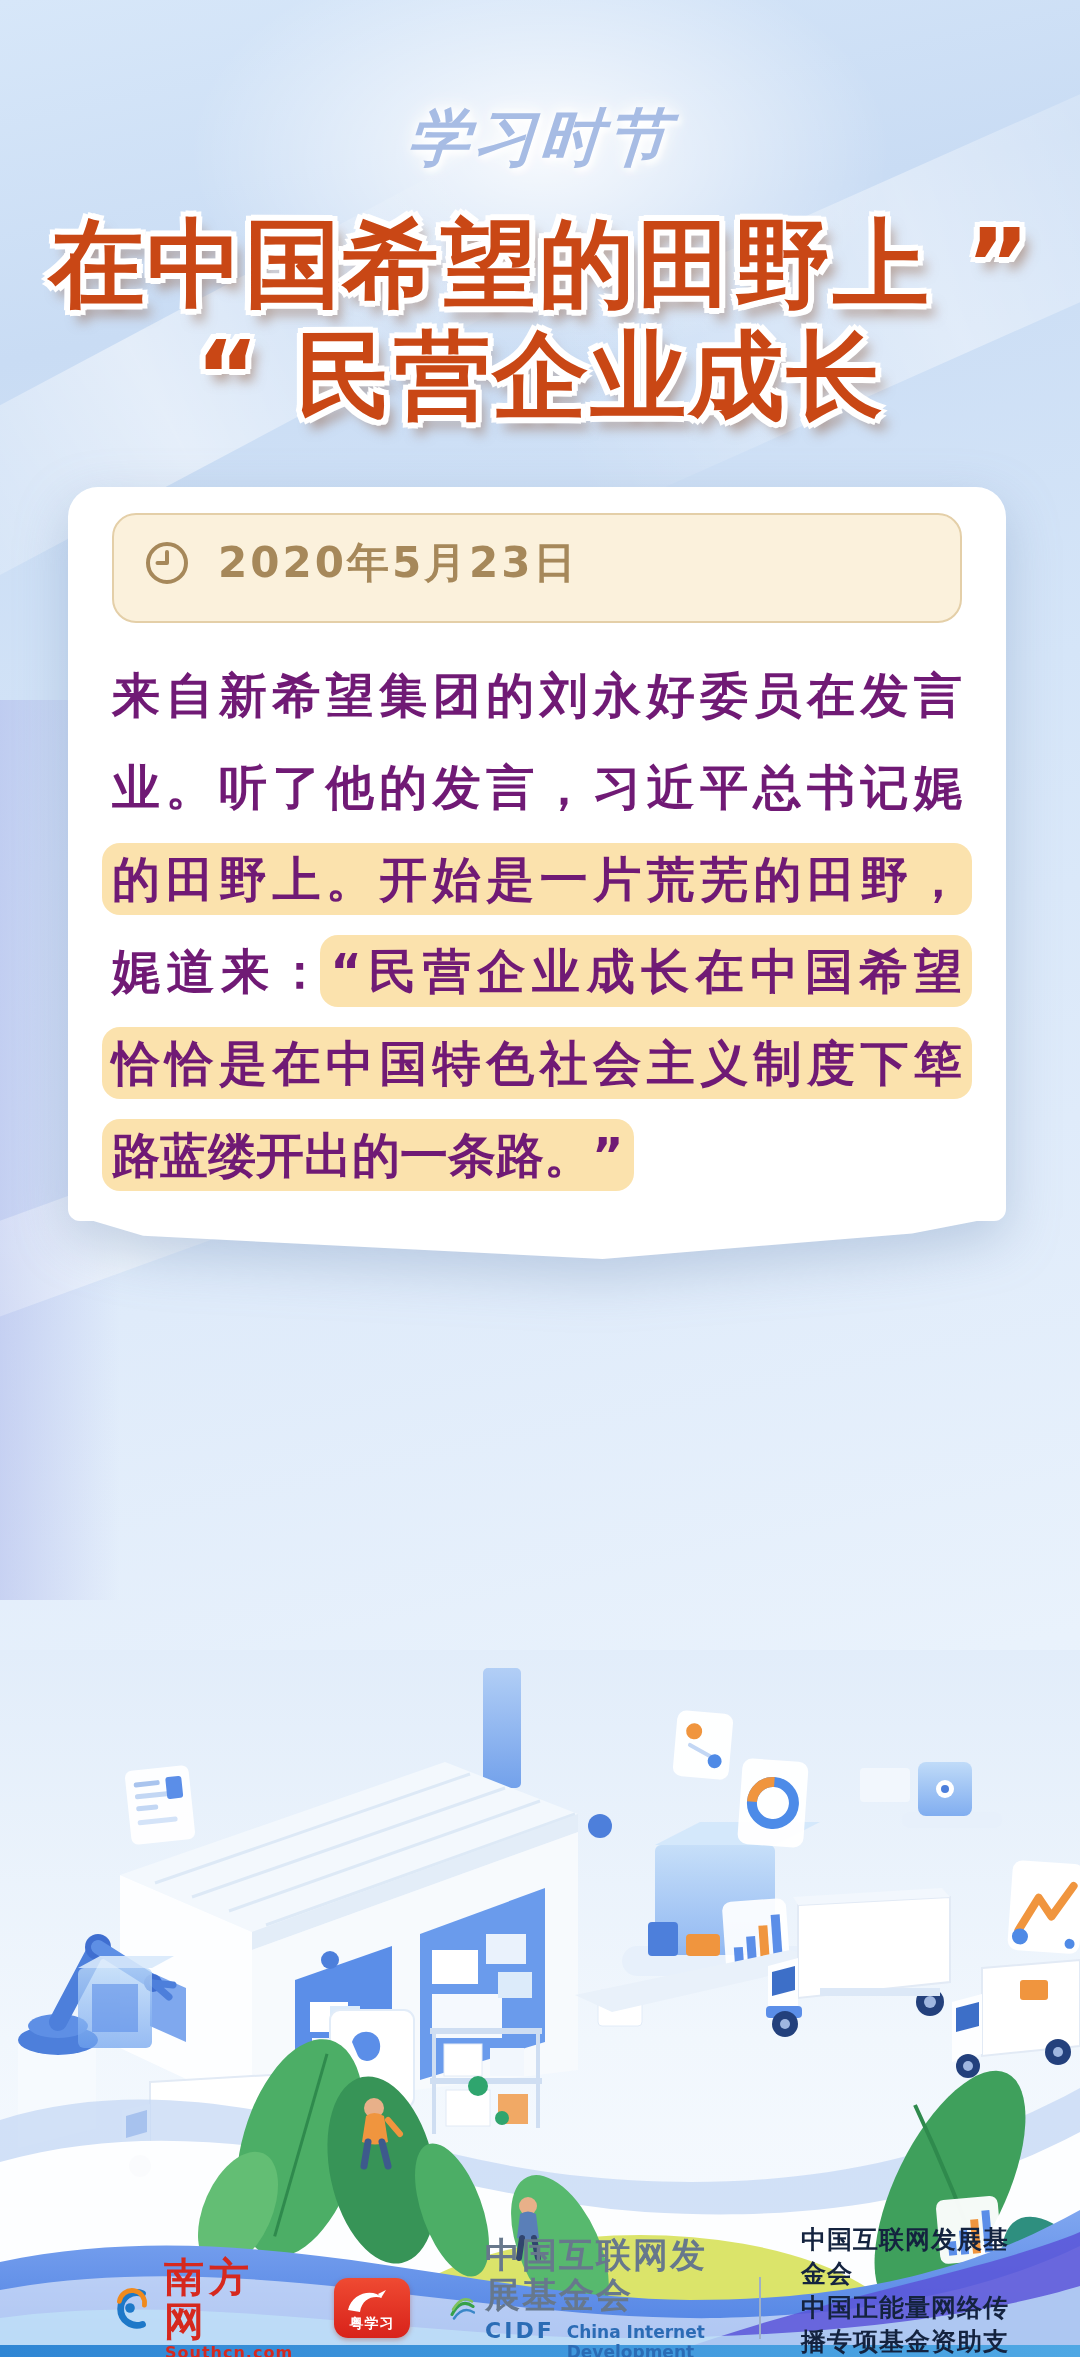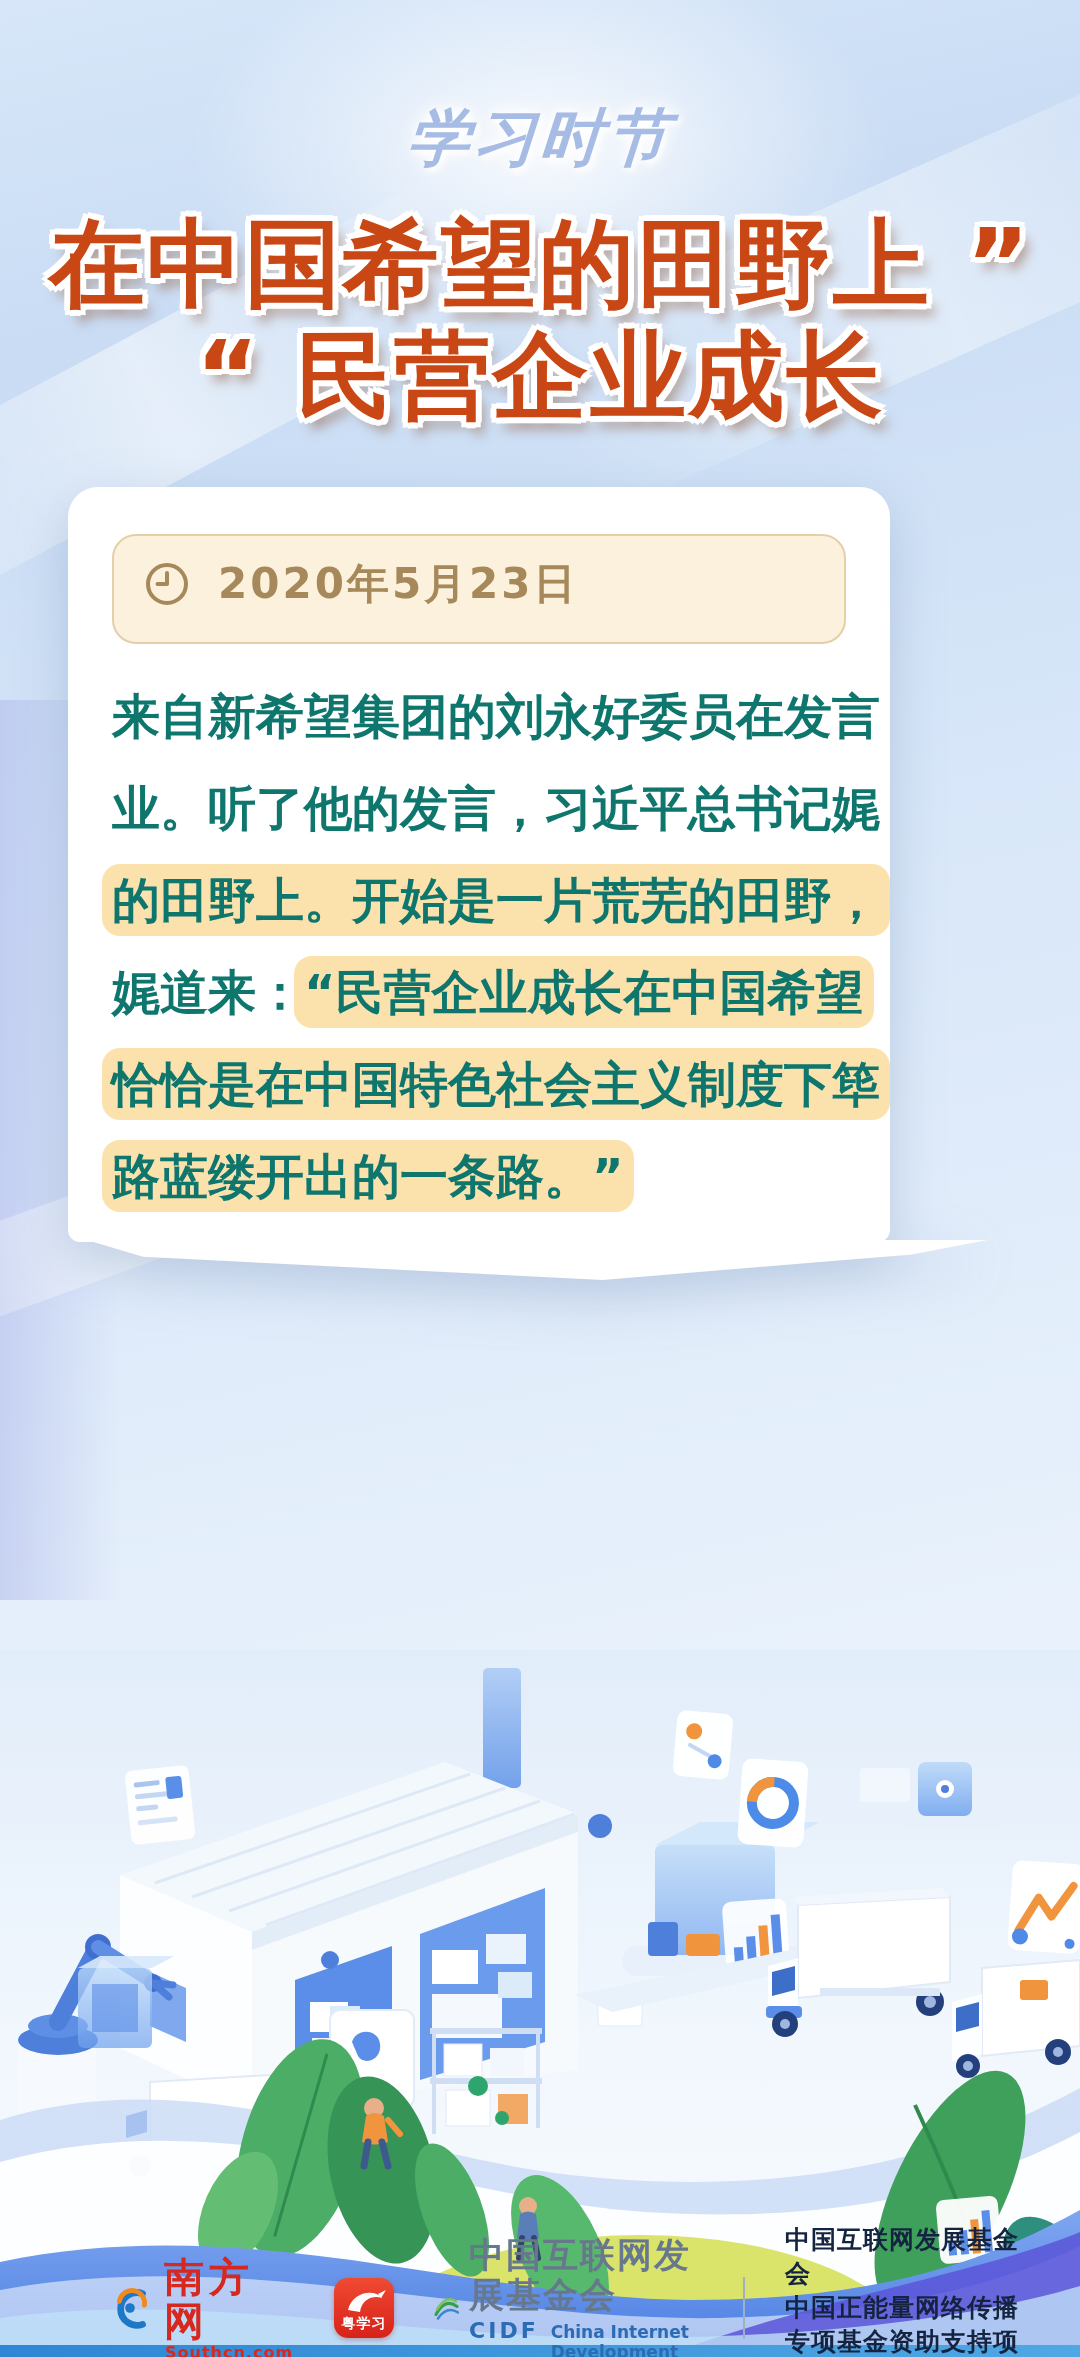--- a/index.html
+++ b/index.html
@@ -26,48 +26,48 @@
   .title{position:absolute;top:208px;left:0;width:100%;text-align:center;color:#c94715;
     font-size:96px;font-weight:900;line-height:112px;letter-spacing:2px;
     text-shadow:
       -5px -5px 0 #fff,5px -5px 0 #fff,-5px 5px 0 #fff,5px 5px 0 #fff,
       -6px 0 0 #fff,6px 0 0 #fff,0 -6px 0 #fff,0 6px 0 #fff,
       8px 12px 12px rgba(146,96,68,.55);}
 
   .quote-wrap{position:absolute;left:68px;top:487px;width:938px;
     filter:drop-shadow(0 18px 26px rgba(96,125,170,.30));}
   .quote-card{position:relative;background:#ffffff;border-radius:30px 30px 12px 12px;
-    padding:47px 44px 20px 44px;box-sizing:border-box;width:822px;}
+    padding:26px 44px 20px 44px;box-sizing:border-box;width:938px;}
   .quote-tail{position:absolute;left:0;top:100%;margin-top:-2px;width:100%;height:40px;background:#ffffff;
     clip-path:polygon(2% 0,98% 0,90% 36%,57% 100%,8% 42%);}
 
   .date-card{background:#fbf1dc;border:2px solid #e4cfa8;border-radius:24px;
     padding:20px 30px 18px 30px;box-sizing:border-box;color:#a6885a;}
   .date-row{display:flex;align-items:center;gap:28px;margin-bottom:12px;}
   .date-row .txt{font-size:42px;font-weight:700;letter-spacing:3px;}
   .event-row{display:flex;align-items:flex-start;gap:28px;}
   .event-row .icn{margin-top:16px;}
   .event-txt{font-size:40px;font-weight:700;letter-spacing:2px;line-height:84px;}
 
-  .body-text{margin-top:26px;color:#0f766e;font-size:48px;font-weight:700;}
+  .body-text{margin-top:26px;color:#701a75;font-size:48px;font-weight:700;}
   .line{line-height:92px;text-align:justify;text-align-last:justify;white-space:nowrap;}
   .line.last{text-align-last:left;}
   .t:empty,.hl:empty{display:none;}
   .hl{background:#fbe2ad;border-radius:18px;padding:8px 10px;margin:0 -10px;}
 
   .illu{position:absolute;left:0;top:1650px;width:1080px;height:707px;}
 
   .footer{position:absolute;left:104px;top:2262px;width:930px;height:92px;
     display:flex;align-items:center;gap:40px;}
   .southcn{display:flex;align-items:center;gap:8px;}
   .southcn .cols{display:flex;flex-direction:column;align-items:center;}
   .southcn .cn{color:#d6281e;font-size:40px;font-weight:900;letter-spacing:5px;line-height:44px;}
   .southcn .en{color:#d6281e;font-size:16px;font-weight:800;letter-spacing:1px;}
   .yuexuexi{width:60px;height:60px;border-radius:14px;background:linear-gradient(180deg,#ef4a32,#d8221a);
-    position:relative;box-shadow:0 2px 5px rgba(160,40,20,.35);flex:0 0 auto;}
+    position:relative;box-shadow:0 2px 5px rgba(160,40,20,.35);flex:0 0 auto;padding-left:16px;}
   .yuexuexi .nm{position:absolute;bottom:5px;left:0;width:100%;text-align:center;color:#fff;
     font-size:14px;font-weight:900;letter-spacing:1px;}
   .cidf{display:flex;align-items:center;gap:10px;}
   .cidf .cols{display:flex;flex-direction:column;}
   .cidf .cn{color:#67788c;font-size:35px;font-weight:800;letter-spacing:2px;line-height:40px;}
   .cidf .enrow{display:flex;align-items:baseline;gap:12px;margin-top:3px;}
   .cidf .abbr{color:#2b6cb5;font-size:22px;font-weight:700;letter-spacing:3px;}
   .cidf .en{color:#2b6cb5;font-size:17px;font-weight:600;}
   .fdivider{width:2px;height:62px;background:#9fb0c5;flex:0 0 auto;}
   .funding{display:flex;flex-direction:column;color:#14233f;font-weight:800;font-size:25px;line-height:34px;letter-spacing:1px;}

